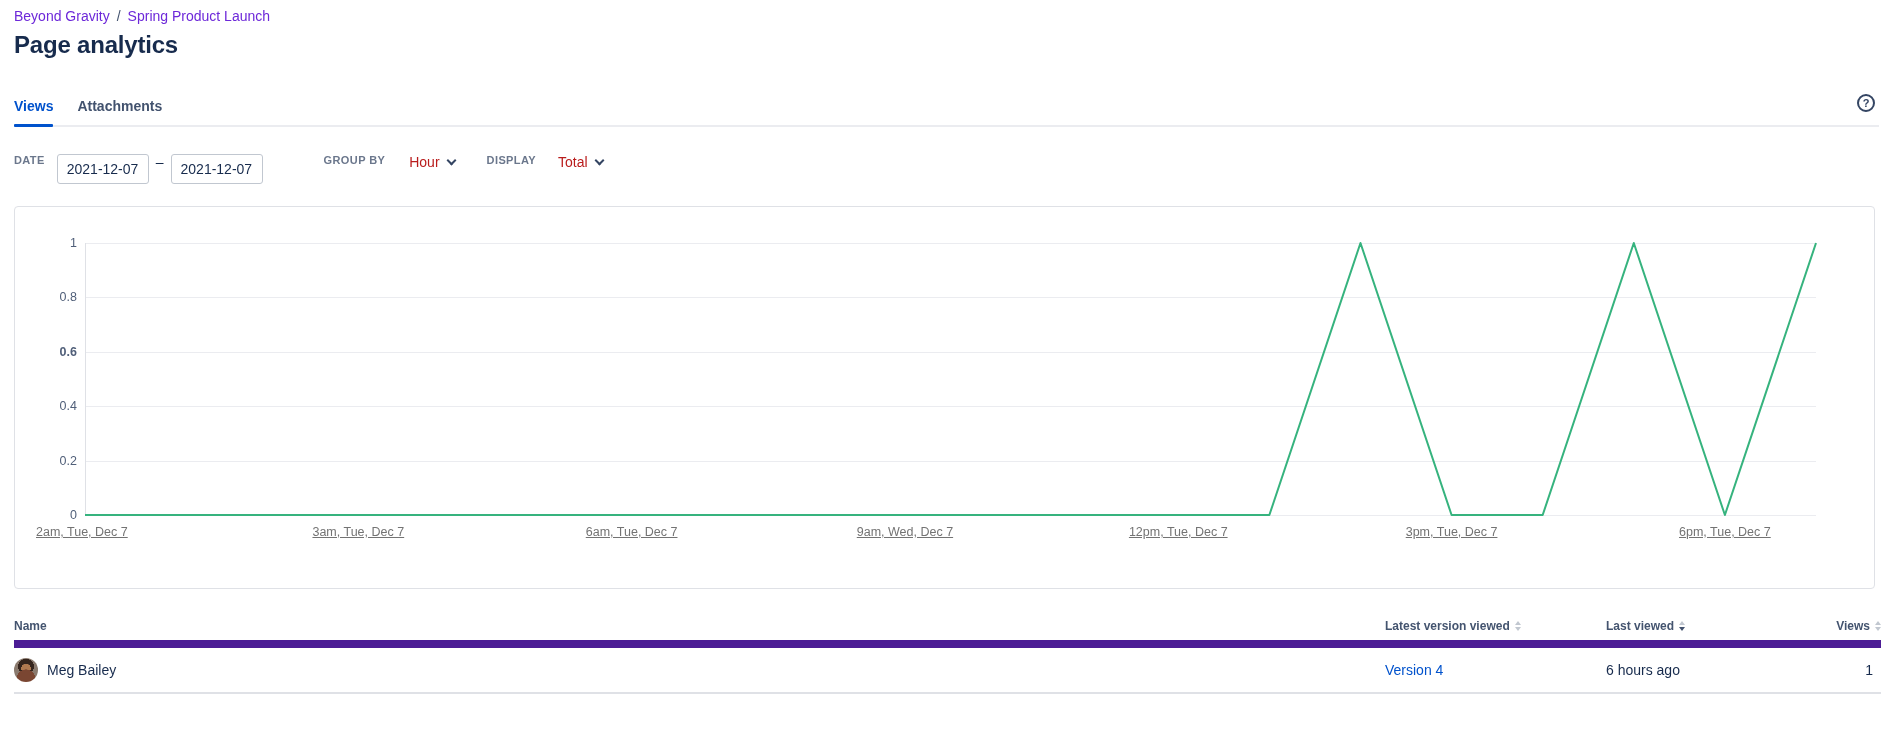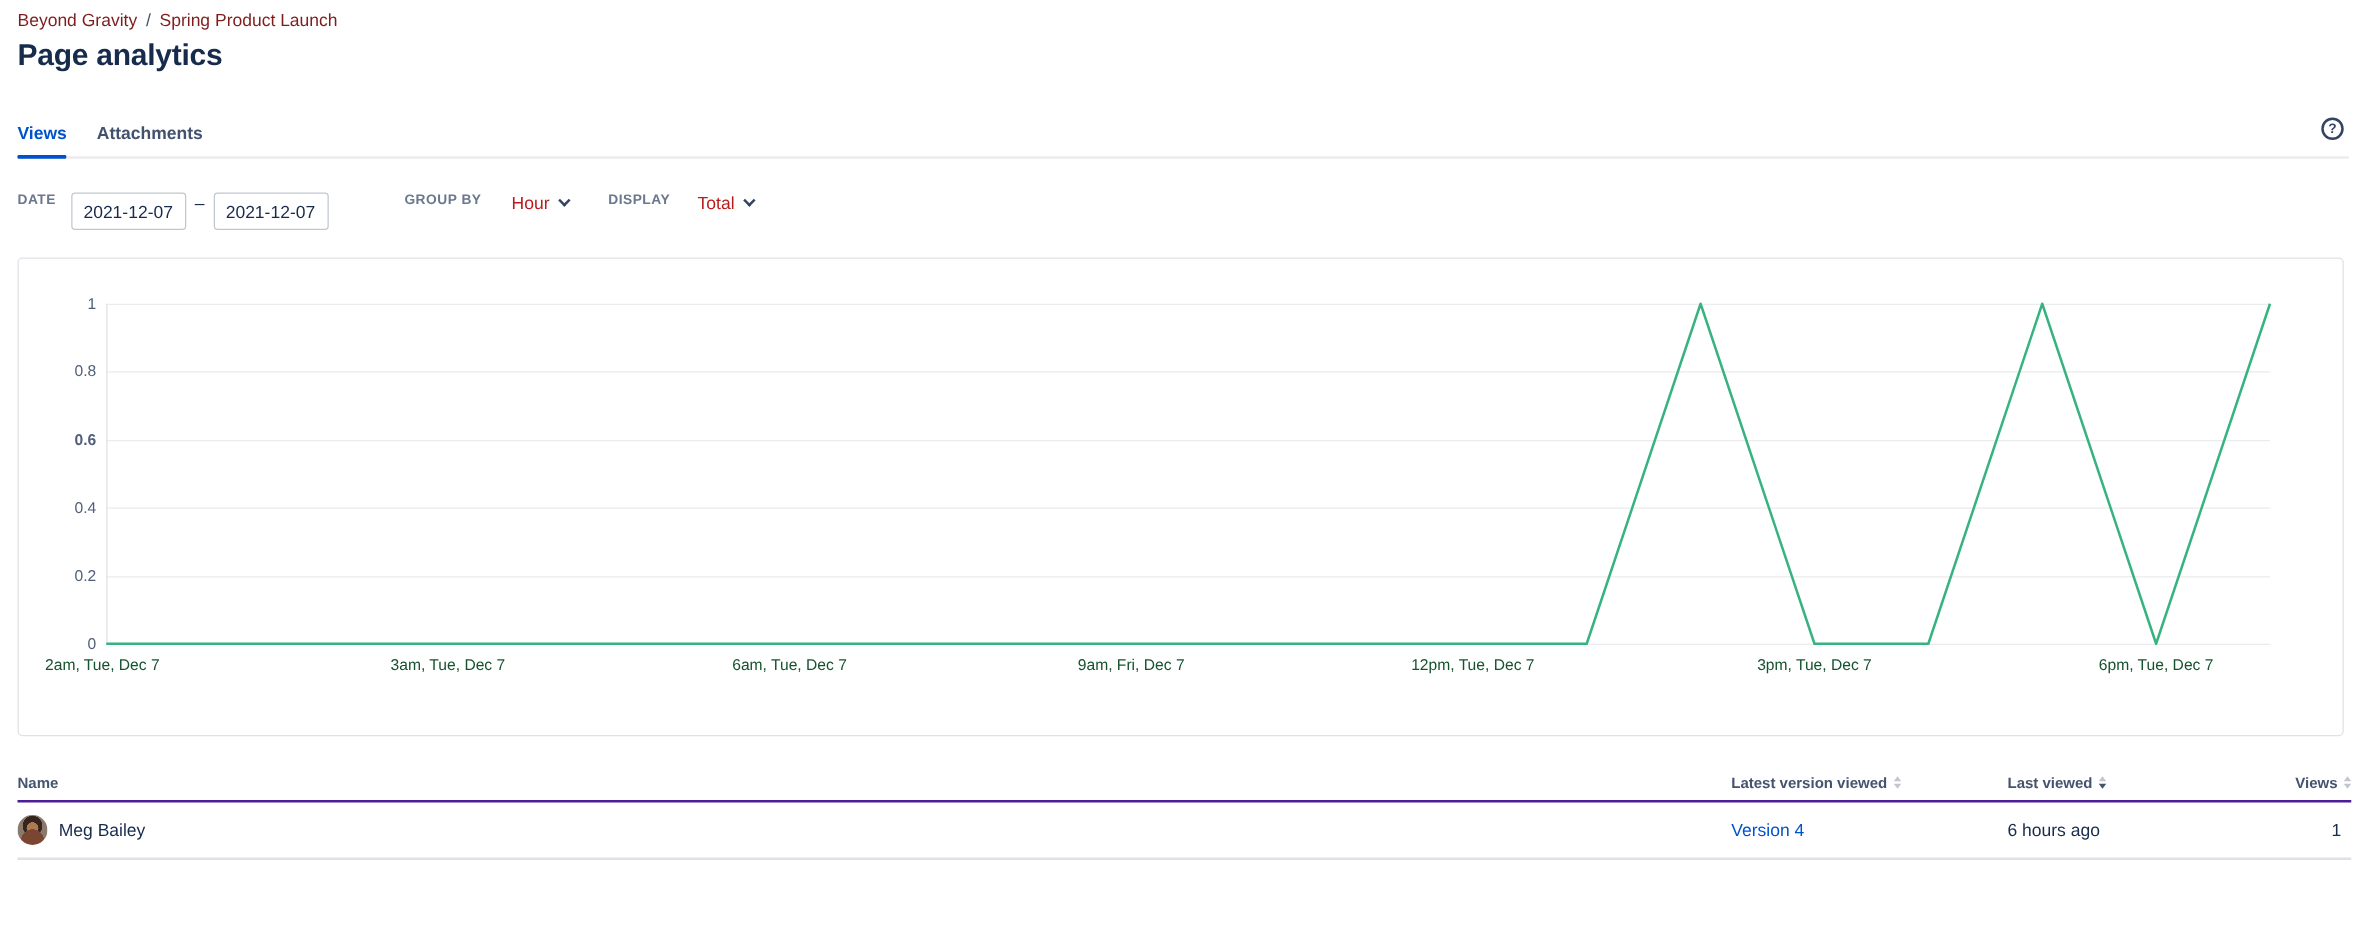--- a/index.html
+++ b/index.html
@@ -6,21 +6,21 @@
   html,body { margin:0; padding:0; background:#fff; }
   body {
     width:1891px; height:749px; overflow:hidden;
     font-family:"Liberation Sans","DejaVu Sans",sans-serif;
     color:#172B4D;
   }
   .container { padding:6px 12px 0 14px; position:relative; }
 
   
   .breadcrumb { font-size:14px; line-height:20px; }
-  .breadcrumb a { color:#7f1d1d; text-decoration:none; cursor:pointer; }
+  .breadcrumb a { color:#6d28d9; text-decoration:none; cursor:pointer; }
   .breadcrumb .sep { color:#42526E; margin:0 7px; }
   .page-title { margin-top:4px; font-size:24px; line-height:30px; font-weight:700; color:#172B4D; letter-spacing:-0.2px; }
 
   
   .tabs { margin-top:36px; position:relative; border-bottom:2px solid #EBECF0; display:flex; gap:24px; }
   .tab { position:relative; font-size:14px; line-height:20px; padding-bottom:9px; cursor:pointer; font-weight:600; color:#42526E; }
   .tab.active { color:#0052CC; }
   .tab.active .tab-underline { position:absolute; left:0; right:0; bottom:-2px; height:3px; background:#0052CC; border-radius:1px; }
   .help-btn { position:absolute; right:4px; top:-2px; width:18px; height:18px; border:2px solid #344563; border-radius:50%;
     display:flex; align-items:center; justify-content:center; font-size:11px; font-weight:700; color:#344563; cursor:pointer; background:#fff; }
@@ -34,27 +34,27 @@
   .select { display:inline-flex; align-items:center; font-size:14px; font-weight:500; color:#b91c1c; cursor:pointer; }
   .chevron { width:7px; height:7px; border-right:2px solid #344563; border-bottom:2px solid #344563;
     transform:rotate(45deg); margin-left:8px; margin-top:-4px; }
 
   
   .chart-panel { margin-top:22px; position:relative; width:1861px; height:383px;
     border:1px solid #DFE1E6; border-radius:4px; background:#fff; overflow:hidden; }
   .gridline { position:absolute; height:1px; background:#EBECF0; }
   .axis-v { position:absolute; width:1px; background:#DFE1E6; }
   .ylabel { position:absolute; left:0; width:62px; text-align:right; font-size:12.5px; color:#505F79; line-height:16px; }
-  .xlabel { position:absolute; font-size:12.5px; color:#14532d; line-height:16px; white-space:nowrap; }
+  .xlabel { position:absolute; font-size:12.5px; color:#737373; line-height:16px; white-space:nowrap;text-decoration:underline; }
   .chart-svg { position:absolute; left:0; top:0; }
 
   
   .viewers-table { margin-top:24px; width:1867px; }
   .t-header { display:grid; grid-template-columns:1fr 221px 213px 62px; align-items:center;
-    padding:6px 0 7px 0; border-bottom:2px solid #4c1d95; }
+    padding:6px 0 7px 0; border-bottom:8px solid #4c1d95; }
   .t-header .hcell { font-size:12px; font-weight:700; color:#44546F; display:flex; align-items:center; }
   .hcell.right { justify-content:flex-end; }
   .sort { display:inline-flex; flex-direction:column; gap:2px; margin-left:5px; }
   .sort .up { width:0; height:0; border-left:3.5px solid transparent; border-right:3.5px solid transparent; border-bottom:4px solid #C1C7D0; }
   .sort .down { width:0; height:0; border-left:3.5px solid transparent; border-right:3.5px solid transparent; border-top:4px solid #C1C7D0; }
   .sort.desc .down { border-top-color:#42526E; }
   .t-row { display:grid; grid-template-columns:1fr 221px 213px 62px; align-items:center; height:44px; font-size:14px; }
   .t-body { border-bottom:2px solid #DFE1E6; }
   .name-cell { display:flex; align-items:center; gap:9px; }
   .avatar { width:24px; height:24px; border-radius:50%; flex:0 0 auto; }
@@ -120,21 +120,21 @@
       <div class="gridline" style="left: 70px; top: 144.8px; width: 1731px;"></div>
       <div class="ylabel" style="top: 136.8px; font-weight: bold;">0.6</div>
       <div class="gridline" style="left: 70px; top: 90.4px; width: 1731px;"></div>
       <div class="ylabel" style="top: 82.4px;">0.8</div>
       <div class="gridline" style="left: 70px; top: 36px; width: 1731px;"></div>
       <div class="ylabel" style="top: 28px;">1</div>
       <div class="axis-v" style="left: 70px; top: 36px; height: 272px;"></div>
       <div class="xlabel" style="top: 317px; left: 21px;">2am, Tue, Dec 7</div>
       <div class="xlabel" style="top: 317px; left: 343.316px; transform: translateX(-50%);">3am, Tue, Dec 7</div>
       <div class="xlabel" style="top: 317px; left: 616.632px; transform: translateX(-50%);">6am, Tue, Dec 7</div>
-      <div class="xlabel" style="top: 317px; left: 889.947px; transform: translateX(-50%);">9am, Fri, Dec 7</div>
+      <div class="xlabel" style="top: 317px; left: 889.947px; transform: translateX(-50%);">9am, Wed, Dec 7</div>
       <div class="xlabel" style="top: 317px; left: 1163.26px; transform: translateX(-50%);">12pm, Tue, Dec 7</div>
       <div class="xlabel" style="top: 317px; left: 1436.58px; transform: translateX(-50%);">3pm, Tue, Dec 7</div>
       <div class="xlabel" style="top: 317px; left: 1709.89px; transform: translateX(-50%);">6pm, Tue, Dec 7</div>
       <svg width="1861" height="383" class="chart-svg">
         <polyline points="70,308 161.10526315789474,308 252.21052631578948,308 343.3157894736842,308 434.42105263157896,308 525.5263157894738,308 616.6315789473684,308 707.7368421052631,308 798.8421052631579,308 889.9473684210526,308 981.0526315789474,308 1072.157894736842,308 1163.2631578947369,308 1254.3684210526317,308 1345.4736842105262,36 1436.578947368421,308 1527.6842105263158,308 1618.7894736842106,36 1709.8947368421052,308 1801,36" fill="none" stroke="#36B37E" stroke-width="2" stroke-linejoin="round"></polyline>
       </svg>
     </div>
 
   <div class="viewers-table">
     <div class="t-header">

